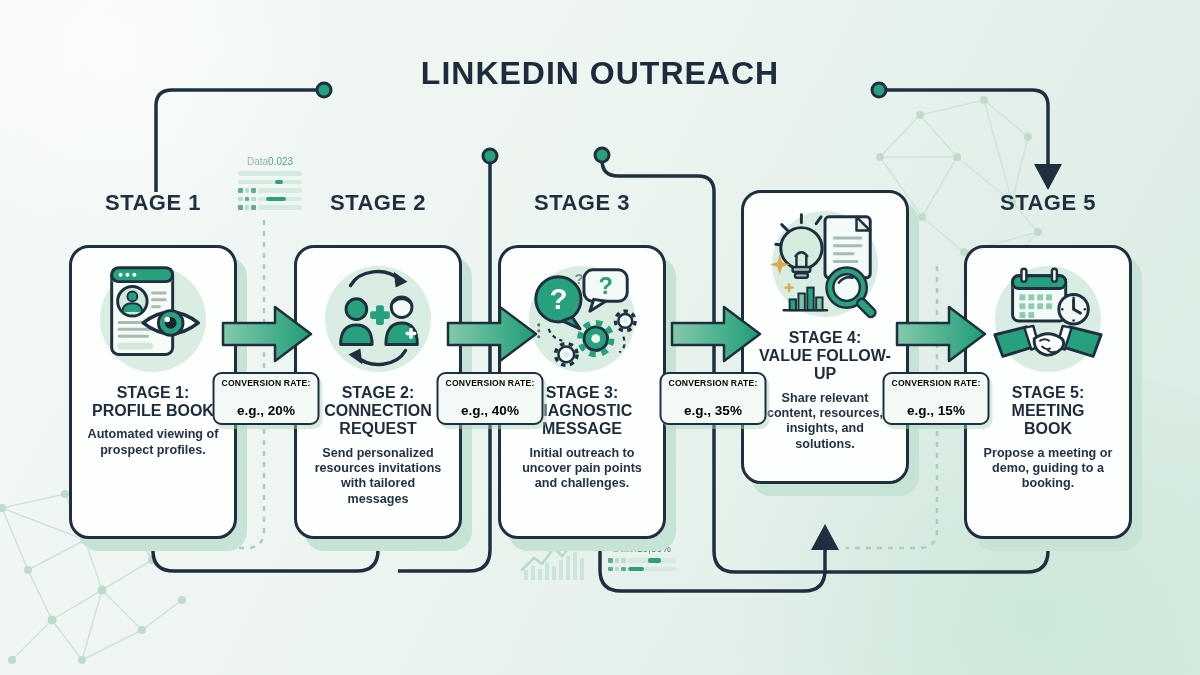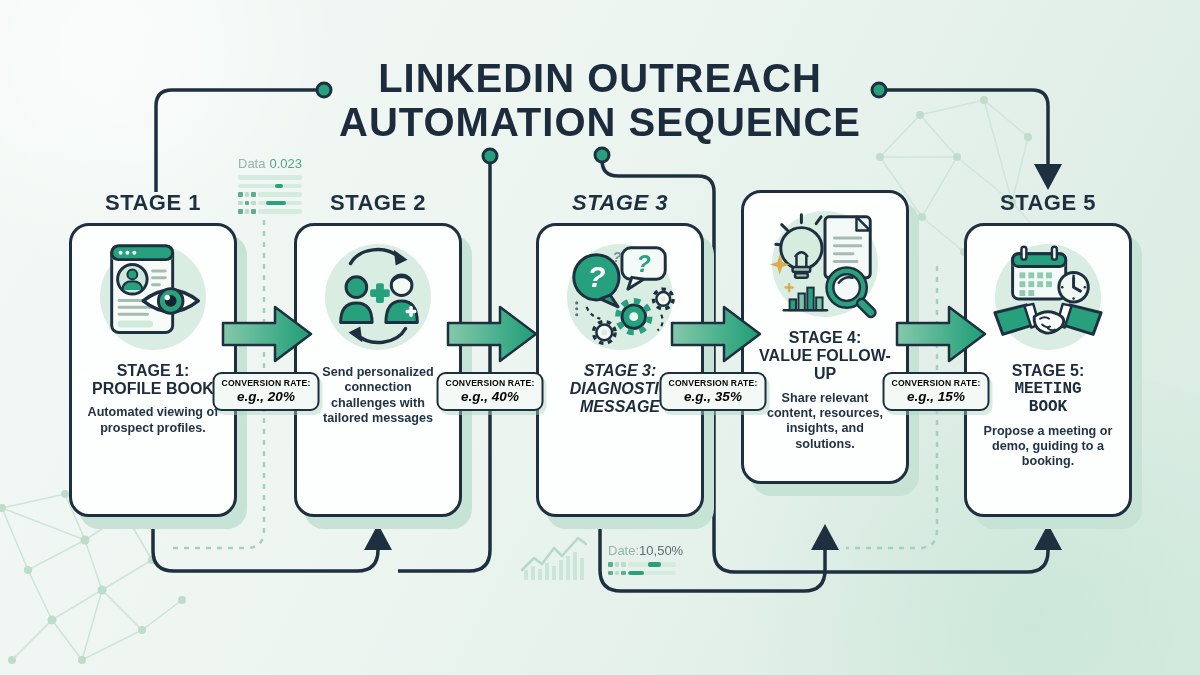--- a/index.html
+++ b/index.html
@@ -9,43 +9,43 @@
     background:linear-gradient(118deg,#f3f8f5 0%,#edf5f1 42%,#e3f0e9 68%,#d7ebe1 100%);
   }
   .blob{position:absolute;border-radius:50%;pointer-events:none;z-index:0;}
   .blob1{width:500px;height:420px;left:-140px;top:-160px;background:radial-gradient(circle,rgba(255,255,255,.65),rgba(255,255,255,0) 70%);}
   .blob2{width:700px;height:500px;right:-180px;bottom:-190px;background:radial-gradient(circle,rgba(186,224,206,.45),rgba(186,224,206,0) 70%);}
   .deco{position:absolute;z-index:0;}
   
   .connectors{position:absolute;left:0;top:0;z-index:1;}
   
   .title{position:absolute;left:0;right:0;top:56px;text-align:center;z-index:2;
-         color:#1d2c3d;font-weight:bold;font-size:40px;line-height:1.1;letter-spacing:1px;}
+         color:#1d2c3d;font-weight:bold;font-size:32px;line-height:1.1;letter-spacing:1px;}
   
   .stage{position:absolute;width:168px;z-index:2;text-align:center;}
-  .stage-label{font-size:22px;font-weight:bold;color:#1e3040;letter-spacing:.5px;margin-bottom:7px;}
+  .stage-label{font-size:22px;font-weight:bold;color:#1e3040;letter-spacing:.5px;margin-bottom:29px;}
   .card{background:#fdfffe;border:3px solid #1e3040;border-radius:20px;height:294px;
         box-shadow:10px 12px 0 #c6e3d5;position:relative;padding:10px 8px 0 8px;box-sizing:border-box;}
   .icon-wrap{position:relative;height:122px;display:flex;align-items:center;justify-content:center;}
   .icon-bg{position:absolute;width:106px;height:106px;border-radius:50%;background:#d9ede3;}
   .icon-wrap svg{position:relative;}
   .card-title{margin-top:4px;font-size:16px;font-weight:bold;color:#1d2c3d;line-height:1.14;}
   .card-desc{margin-top:7px;font-size:12.6px;font-weight:600;color:#233345;line-height:1.22;padding:0 6px;}
-  .s5 .tname{max-width:104px;margin:0 auto;font-family:Liberation Mono, monospace;}
+  .s5 .tname{max-width:104px;margin:0 auto;}
   
   .flow-arrow{position:absolute;top:303px;z-index:3;}
   
   .badge{position:absolute;top:372px;transform:translateX(-50%);z-index:4;
          background:#f3faf6;border:2.5px solid #1e3040;border-radius:9px;
          padding:4px 7px 5px 7px;text-align:center;color:#000000;box-shadow:3px 4px 0 rgba(170,210,190,.45);}
   .badge .bl{font-size:8.6px;font-weight:bold;letter-spacing:.2px;white-space:nowrap;}
-  .badge .bv{font-size:13.5px;font-weight:bold;margin-top:1px;font-style:italic;}
+  .badge .bv{font-size:13.5px;font-weight:bold;margin-top:15px;}
   
   .mini{position:absolute;z-index:1;width:64px;}
-  .mini .head{display:flex;justify-content:space-between;font-size:13px;margin-bottom:4px;}
+  .mini .head{display:flex;justify-content:center;font-size:10px;margin-bottom:4px;}
   .mini .hl{color:#95b4a8;}
   .mini .hv{color:#55a487;}
   .mini.bottom .hv{color:#5d6e77;}
   .mrow{display:flex;align-items:center;gap:2px;margin-bottom:3.5px;height:5px;}
   .sq{width:4.5px;height:4.5px;border-radius:1px;background:#5fae92;}
   .sq.l{background:#b9dccb;}
   .mbar{flex:1;height:4.5px;border-radius:2px;background:#d6ebe0;position:relative;overflow:hidden;}
   .mseg{position:absolute;top:0;height:100%;background:#2aa17c;border-radius:2px;}
 </style>
 </head>
@@ -190,21 +190,20 @@
     <g fill="#27a17d" stroke="#1e3040" stroke-width="3">
       <circle cx="324" cy="90" r="7"></circle>
       <circle cx="879" cy="90" r="7"></circle>
       <circle cx="490" cy="156" r="7"></circle>
       <circle cx="602" cy="155" r="7"></circle>
     </g>
   </svg>
 
   <div class="title">
     <div>LINKEDIN OUTREACH</div>
-    <div>AUTOMATION SEQUENCE</div>
   </div>
 
   <div class="stage s1" style="left:69px;top:190px;">
     <div class="stage-label">STAGE 1</div>
     <div class="card">
       <div class="icon-wrap">
         <div class="icon-bg"></div>
         <svg width="118" height="118" viewBox="0 0 120 120">
           <rect x="18" y="8" width="62" height="88" rx="7" fill="#f6fbf8" stroke="#1e3040" stroke-width="3"></rect>
           <path d="M18,15 Q18,8 25,8 H73 Q80,8 80,15 V22 H18 Z" fill="#27a17d"></path>
@@ -251,25 +250,29 @@
           <path d="M22,86 Q22,66 38,66 Q54,66 54,86 Z" fill="#27a17d" stroke="#1e3040" stroke-width="3" stroke-linejoin="round"></path>
           <rect x="52" y="52" width="20" height="8" rx="2" fill="#27a17d"></rect>
           <rect x="58" y="46" width="8" height="20" rx="2" fill="#27a17d"></rect>
           <circle cx="84" cy="48" r="10.5" fill="#f4faf7" stroke="#1e3040" stroke-width="3"></circle>
           <path d="M73.5,47 Q74,37 84,37 Q94,37 94.5,47 Q89,40.5 84,41 Q79,40.5 73.5,47 Z" fill="#1e3040"></path>
           <path d="M68,86 Q68,64 84,64 Q100,64 100,86 Z" fill="#27a17d" stroke="#1e3040" stroke-width="3" stroke-linejoin="round"></path>
           <rect x="88" y="73" width="11" height="3.5" rx="1.5" fill="#fff"></rect>
           <rect x="91.8" y="69.2" width="3.5" height="11" rx="1.5" fill="#fff"></rect>
         </svg>
       </div>
-      <div class="card-desc">Send personalized connection challenges with tailored messages</div>
-    </div>
-  </div>
-
-  <div class="stage s3" style="left:536px;top:190px;font-style:italic;">
+      <div class="card-title">
+        <div>STAGE 2:</div>
+        <div class="tname">CONNECTION REQUEST</div>
+      </div>
+      <div class="card-desc">Send personalized resources invitations with tailored messages</div>
+    </div>
+  </div>
+
+  <div class="stage s3" style="left:498px;top:190px;">
     <div class="stage-label">STAGE 3</div>
     <div class="card">
       <div class="icon-wrap">
         <div class="icon-bg"></div>
         <svg width="118" height="118" viewBox="0 0 120 120">
           <rect x="62" y="10" width="44" height="32" rx="9" fill="#f4faf7" stroke="#1e3040" stroke-width="3"></rect>
           <path d="M72,40 L68,52 L84,42 Z" fill="#f4faf7" stroke="#1e3040" stroke-width="3" stroke-linejoin="round"></path>
           <text x="84" y="35" font-family="Liberation Sans, sans-serif" font-size="24" font-weight="bold" fill="#27a17d" text-anchor="middle">?</text>
           <text x="57" y="24" font-family="Liberation Sans, sans-serif" font-size="15" font-weight="bold" fill="#7d8f99" text-anchor="middle">?</text>
           <circle cx="36" cy="40" r="23" fill="#27a17d" stroke="#1e3040" stroke-width="3"></circle>
@@ -288,20 +291,21 @@
           <circle cx="44" cy="96" r="8" fill="#f4faf7" stroke="#1e3040" stroke-width="2.5"></circle>
           <circle cx="44" cy="96" r="11" fill="none" stroke="#1e3040" stroke-width="3.5" stroke-dasharray="4.5 4.5"></circle>
           <circle cx="44" cy="96" r="3" fill="#d9ede3"></circle>
           <path d="M102,78 Q106,88 98,94" fill="none" stroke="#1e3040" stroke-width="2.2" stroke-dasharray="4 4"></path>
         </svg>
       </div>
       <div class="card-title">
         <div>STAGE 3:</div>
         <div class="tname">DIAGNOSTIC MESSAGE</div>
       </div>
+      <div class="card-desc">Initial outreach to uncover pain points and challenges.</div>
     </div>
   </div>
 
   <div class="stage s4" style="left:741px;top:190px;">
     <div class="card">
       <div class="icon-wrap">
         <div class="icon-bg"></div>
         <svg width="118" height="118" viewBox="0 0 120 120">
           <rect x="60" y="12" width="46" height="62" rx="4" fill="#f4faf7" stroke="#1e3040" stroke-width="3"></rect>
           <path d="M92,12 L106,26 H92 Z" fill="#d9ede3" stroke="#1e3040" stroke-width="2.5" stroke-linejoin="round"></path>

